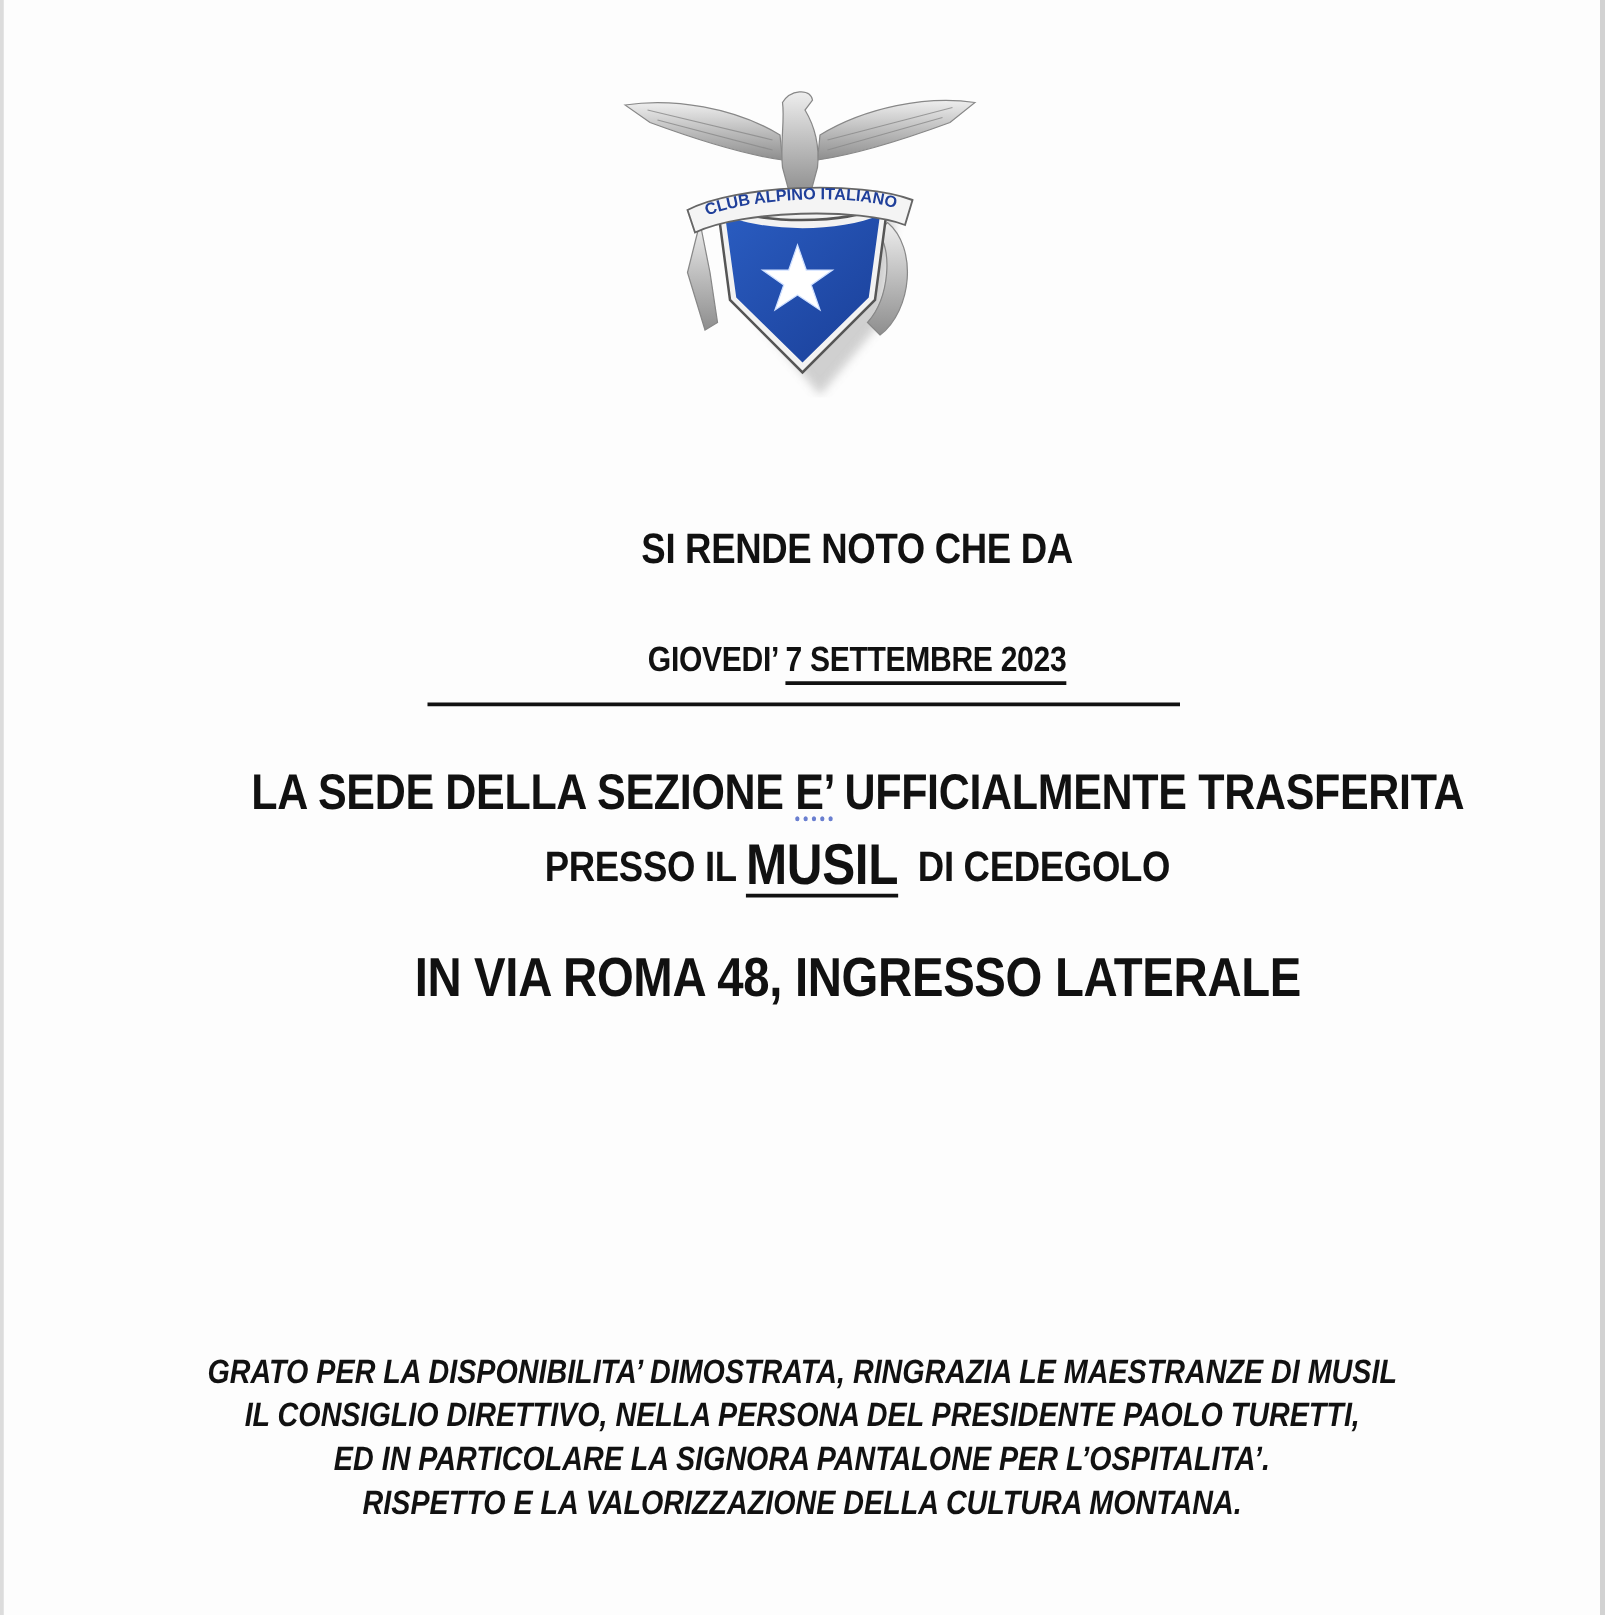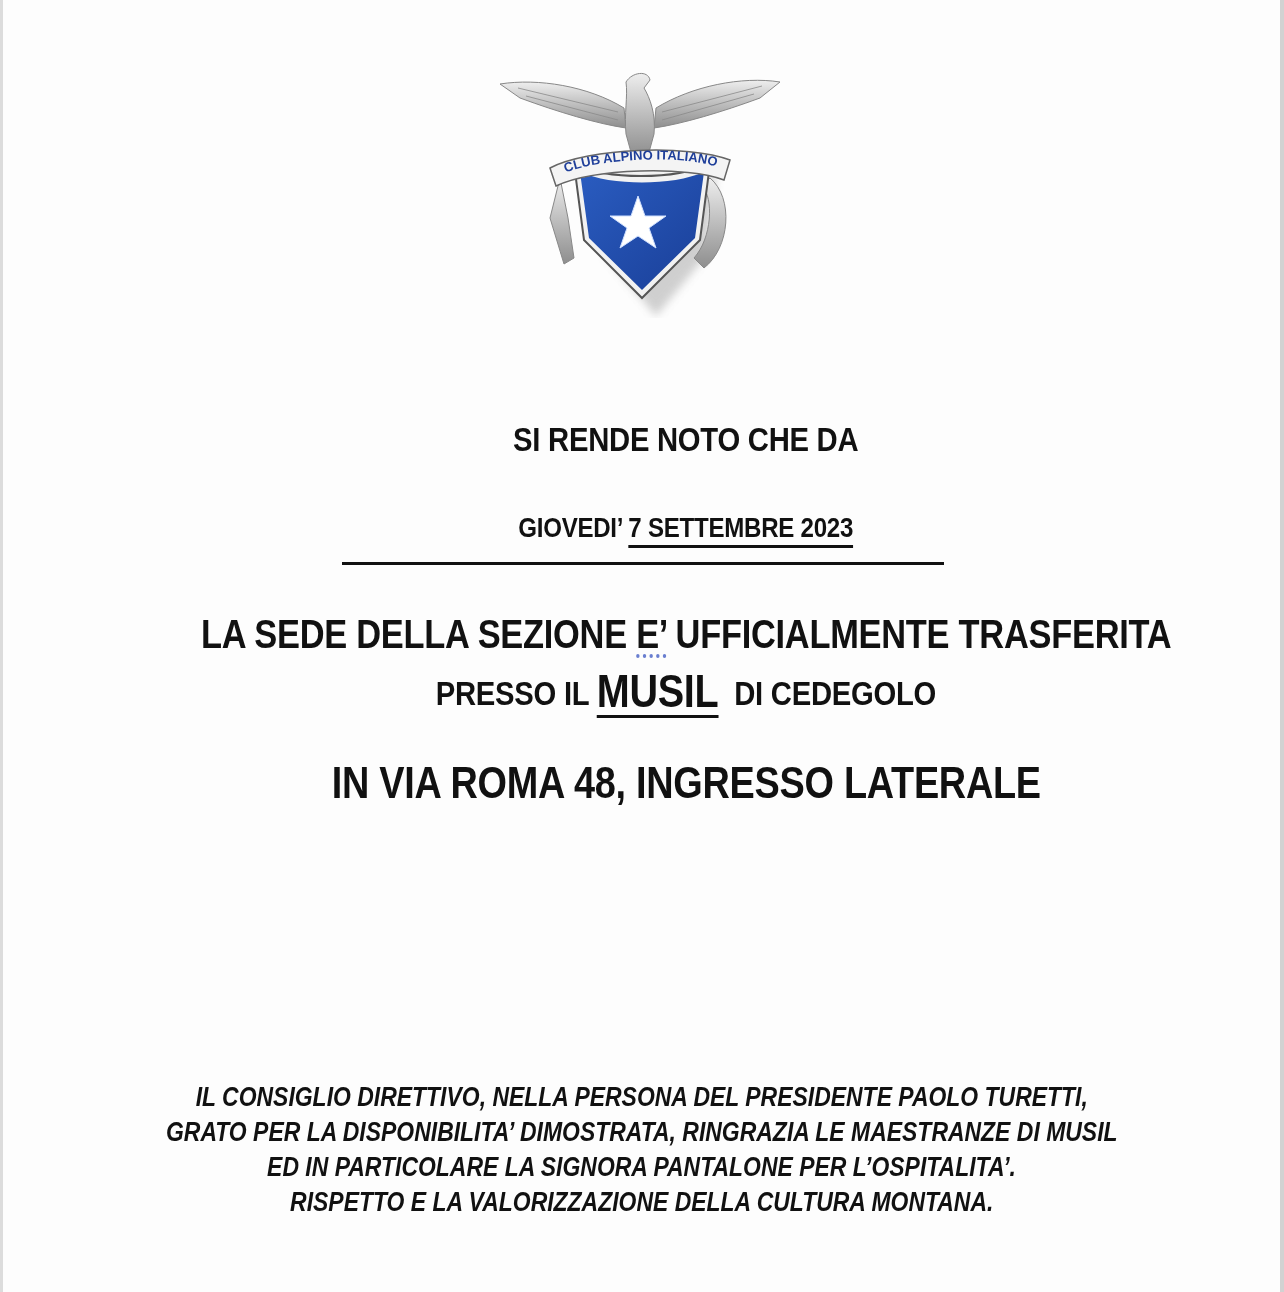--- a/index.html
+++ b/index.html
@@ -109,18 +109,18 @@
   <div class="line l-presso">
     <span class="cond"><span>PRESSO IL </span><span class="musil">MUSIL</span><span style="white-space:pre">  DI CEDEGOLO</span></span>
   </div>
 
   <div class="line l-via">
     <span class="cond">IN VIA ROMA 48, INGRESSO LATERALE</span>
   </div>
 
 
   <div class="closing">
+    <div class="cl"><span>GRATO PER LA DISPONIBILITA’ DIMOSTRATA, RINGRAZIA LE MAESTRANZE DI MUSIL</span></div>
     <div class="cl"><span>IL CONSIGLIO DIRETTIVO, NELLA PERSONA DEL PRESIDENTE PAOLO TURETTI,</span></div>
-    <div class="cl"><span>GRATO PER LA DISPONIBILITA’ DIMOSTRATA, RINGRAZIA LE MAESTRANZE DI MUSIL</span></div>
     <div class="cl"><span>ED IN PARTICOLARE LA SIGNORA PANTALONE PER L’OSPITALITA’.</span></div>
     <div class="cl"><span>RISPETTO E LA VALORIZZAZIONE DELLA CULTURA MONTANA.</span></div>
   </div>
 </div>
 
 </body></html>

